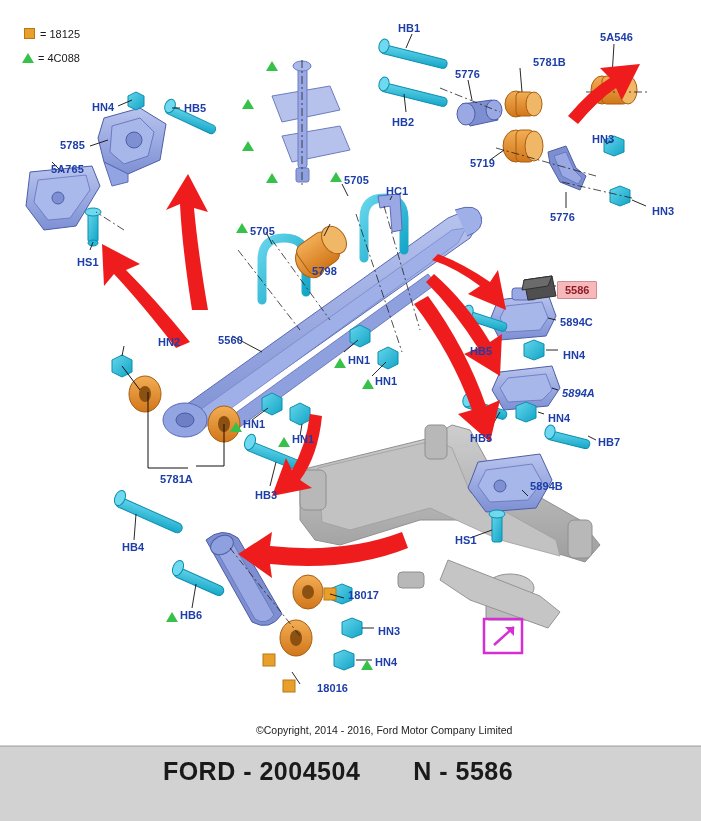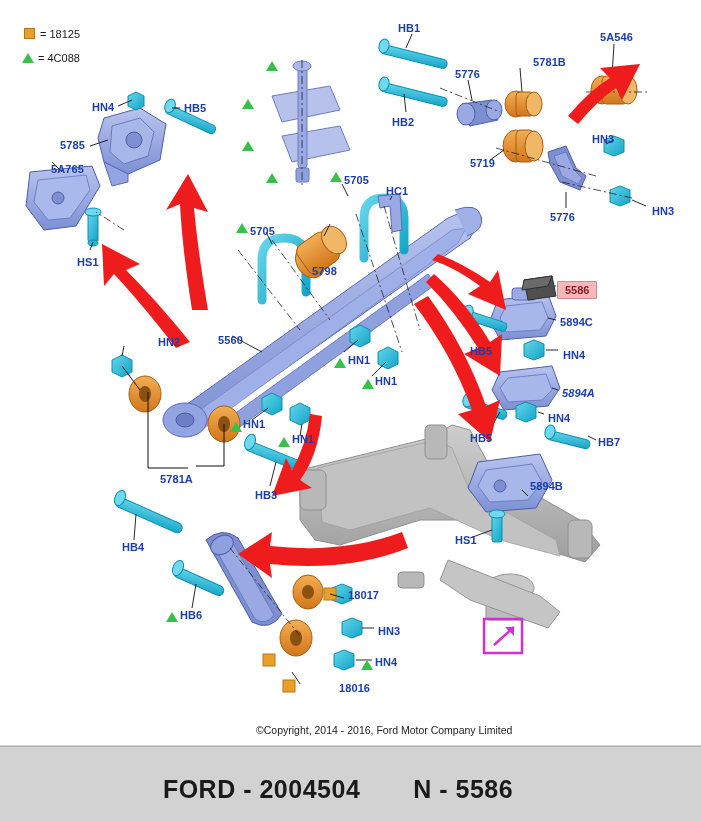--- a/index.html
+++ b/index.html
@@ -42,21 +42,21 @@
     font-size:11px;font-weight:bold;
     padding:2px 7px 2px 7px;
     border-radius:1px;
   }
   #footer{
     position:absolute;left:0;top:746px;width:701px;height:75px;
     background:#d2d2d2;
     border-top:1px solid #b5b5b5;
   }
   #footer-inner{
-    position:absolute;left:0;top:28px;width:676px;
+    position:absolute;left:0;top:10px;width:676px;
     text-align:center;
     font-size:25px;font-weight:bold;color:#1a1a1a;
     letter-spacing:0.5px;
   }
   #footer-inner span.gap{display:inline-block;width:38px;}
 </style>
 </head>
 <body>
 
 <div id="diagram-area">
@@ -421,21 +421,21 @@
   <div class="lbl" style="left:110px;top:336px;margin-left:48px;">HN2</div>
   <div class="lbl" style="left:243px;top:418px;">HN1</div>
   <div class="lbl" style="left:292px;top:433px;">HN1</div>
   <div class="lbl" style="left:160px;top:473px;">5781A</div>
   <div class="lbl" style="left:255px;top:489px;">HB3</div>
   <div class="lbl" style="left:122px;top:541px;">HB4</div>
   <div class="lbl" style="left:180px;top:609px;">HB6</div>
   <div class="lbl" style="left:348px;top:589px;">18017</div>
   <div class="lbl" style="left:378px;top:625px;">HN3</div>
   <div class="lbl" style="left:375px;top:656px;">HN4</div>
-  <div class="lbl" style="left:299px;top:682px;padding-left:40px;">18016</div>
+  <div class="lbl" style="left:277px;top:682px;padding-left:40px;">18016</div>
   <div class="lbl" style="left:560px;top:316px;">5894C</div>
   <div class="lbl" style="left:470px;top:345px;">HB5</div>
   <div class="lbl" style="left:563px;top:349px;">HN4</div>
   <div class="lbl" style="left:562px;top:387px;font-style:italic;">5894A</div>
   <div class="lbl" style="left:548px;top:412px;">HN4</div>
   <div class="lbl" style="left:470px;top:432px;">HB5</div>
   <div class="lbl" style="left:598px;top:436px;">HB7</div>
   <div class="lbl" style="left:530px;top:480px;text-align:right;">5894B</div>
   <div class="lbl" style="left:455px;top:534px;">HS1</div>
 

